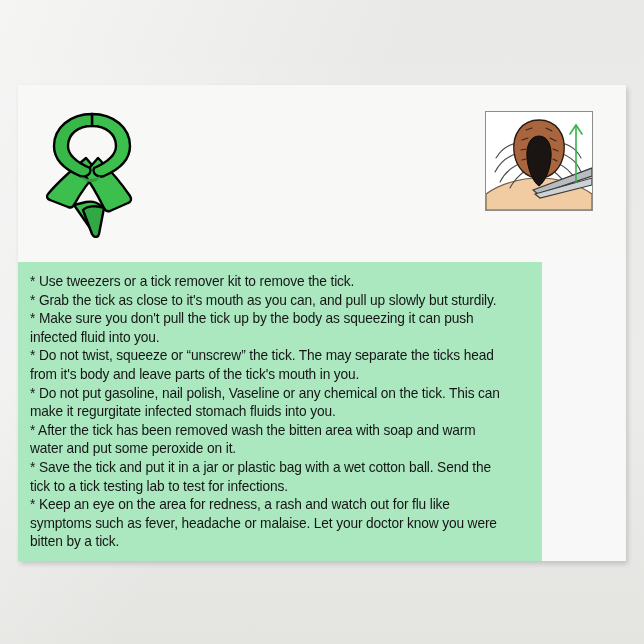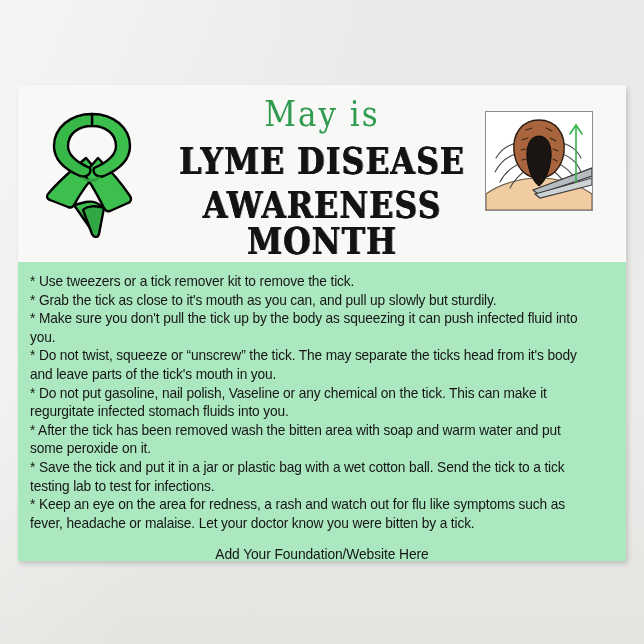--- a/index.html
+++ b/index.html
@@ -115,21 +115,21 @@
     border: 1px solid #8d8d8d;
     box-sizing: border-box;
     overflow: hidden;
   }
 
   
   #body-area {
     position: absolute;
     left: 0;
     top: 177px;
-    width: 608px;
+    width: 524px;
     height: 299px;
     background: #abe8c0;
     box-sizing: border-box;
     padding: 10px 12px 0 12px;
   }
   #instructions {
     margin: 0;
     padding: 0;
     list-style: none;
   }
@@ -186,26 +186,20 @@
 
           <path d="M54 8 C 32 8, 16 22, 16 40 C 16 54, 28 64, 42 70
                    C 48 72, 54 68, 52 62 C 38 56, 30 48, 30 40
                    C 30 28, 40 20, 54 20 Z" fill="#39B84A"></path>
 
           <path d="M42 70 C 48 74, 56 74, 62 70 C 60 78, 48 78, 42 70 Z" fill="#2E9E3F" stroke="none"></path>
         </g>
       </svg>
     </div>
 
-    <div id="title-block">
-      <div id="may-is">May  is</div>
-      <div class="big-title" id="title-line1">LYME DISEASE</div>
-      <div class="big-title" id="title-line2">AWARENESS MONTH</div>
-      <div id="subtitle">How To Remove an Embedded Tick</div>
-    </div>
 
     <div id="tick-figure">
       <svg viewBox="0 0 106 98" width="106" height="98" aria-hidden="true">
 
         <path d="M0 98 L0 82 C 14 72, 34 66, 53 66 C 72 66, 92 72, 106 82 L106 98 Z" fill="#F1CCA2" stroke="#6b5a46" stroke-width="1.1"></path>
 
         <g stroke="#4a4a4a" stroke-width="1.1" fill="none" stroke-linecap="round">
           <path d="M40 30 C 26 30, 16 36, 10 46"></path>
           <path d="M38 40 C 24 42, 14 50, 9 60"></path>
           <path d="M38 50 C 26 54, 18 62, 14 70"></path>

